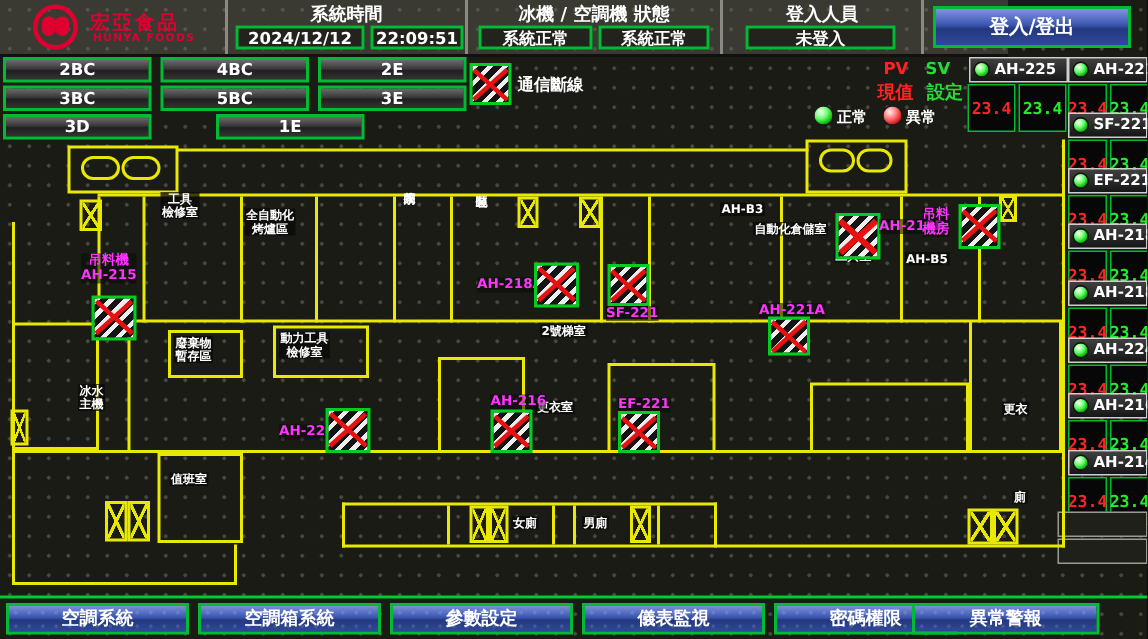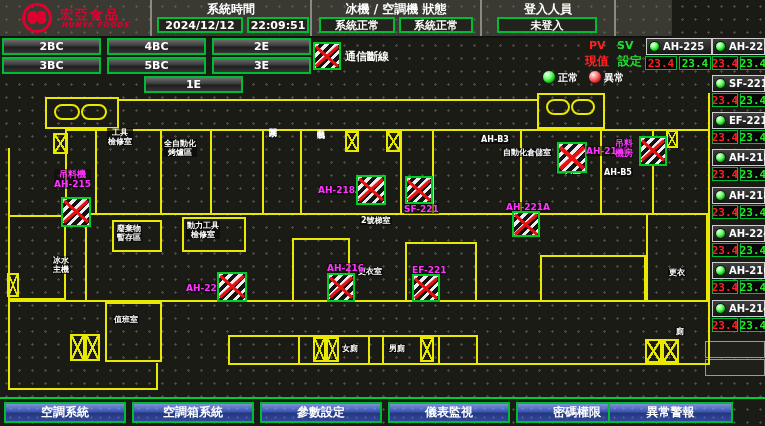--- a/index.html
+++ b/index.html
@@ -16,21 +16,21 @@
     background:#3a3a33;border-bottom:2px solid #111;
     background-image:radial-gradient(#56564e 1px, transparent 1.4px);background-size:13px 13px;}
   .tsec{position:absolute;top:0;height:36px;border-left:2px solid #8a8a82;box-sizing:border-box;}
   .tlabel{position:absolute;top:1px;width:100%;text-align:center;font-size:12px;font-weight:bold;color:#fff;}
   .vbox{position:absolute;height:16px;background:#23231d;border:2px solid #00bb33;box-sizing:border-box;
     color:#fff;font-size:11px;font-weight:bold;display:flex;align-items:center;justify-content:center;}
   .logo-mark{position:absolute;left:22px;top:3px;width:30px;height:30px;border:3px solid #e00030;border-radius:50%;box-sizing:border-box;}
   .logo-mark:before,.logo-mark:after{content:"";position:absolute;top:5px;width:9px;height:13px;background:#e00030;border-radius:5px 5px 6px 6px;}
   .logo-mark:before{left:3px;} .logo-mark:after{left:12px;}
   .brand{position:absolute;left:60px;top:6px;color:#e00030;font-size:13px;font-weight:bold;letter-spacing:2px;}
-  .brand-sub{position:absolute;left:62px;top:21px;color:#e00030;font-size:7px;font-weight:bold;letter-spacing:1px;font-style:italic;}
+  .brand-sub{position:absolute;left:62px;top:21px;color:#e00030;font-size:7px;font-weight:bold;letter-spacing:1px;}
   .login-btn{position:absolute;left:622px;top:4px;width:132px;height:28px;
     background:linear-gradient(#8193de,#3a55b0 45%,#24387e 55%,#31479b);
     border:2px solid #00bb33;box-sizing:border-box;color:#fff;font-size:13px;font-weight:bold;
     display:flex;align-items:center;justify-content:center;cursor:pointer;}
   
   .fbtn{position:absolute;width:99px;height:17px;
     background:linear-gradient(#6b6b6b,#393939 45%,#1f1f1f 55%,#343434);
     border:2px solid #00bb33;box-sizing:border-box;color:#fff;font-size:11px;font-weight:bold;
     display:flex;align-items:center;justify-content:center;cursor:pointer;}
   
@@ -45,21 +45,21 @@
   .led{position:absolute;width:12px;height:12px;border-radius:50%;border:1px solid #1a1a1a;
     background:radial-gradient(circle at 35% 30%,#ffffff,#66ff66 40%,#00aa00 75%,#004400);}
   .led.red-led{background:radial-gradient(circle at 35% 30%,#fff0f0,#ff7777 40%,#cc1111 75%,#550000);}
   .ltext{position:absolute;font-size:10px;font-weight:bold;color:#fff;}
   .unit-btn{position:absolute;height:17px;box-sizing:border-box;display:flex;align-items:center;gap:3px;
     padding:0 2px;background:linear-gradient(#404040,#161616);border:1px solid #cfcfcf;cursor:pointer;}
   .unit-btn .uled{width:9px;height:9px;border-radius:50%;border:1px solid #111;flex:0 0 auto;
     background:radial-gradient(circle at 35% 30%,#ffffff,#66ff66 40%,#00aa00 75%,#004400);}
   .unit-btn span.nm{font-size:10px;font-weight:bold;color:#fff;white-space:nowrap;}
   .uvals{position:absolute;display:flex;gap:2px;}
-  .val{width:26px;height:14px;border:1px solid #00bb33;background:#070707;box-sizing:border-box;
+  .val{width:26px;height:32px;border:1px solid #00bb33;background:#070707;box-sizing:border-box;
     font-family:"DejaVu Sans Mono",monospace;font-size:11px;font-weight:bold;
     display:flex;align-items:center;justify-content:center;}
   .val.pv{color:#ff2222;} .val.sv{color:#22ee22;}
   .val.wide{width:32px;}
   .emptybox{position:absolute;width:58px;height:15px;border:1px solid #9a9a92;background:#20201a;}
   
   .wl{position:absolute;background:#e8e800;}
   .wr{position:absolute;border:2px solid #e8e800;box-sizing:border-box;}
   .wr.rnd{border-radius:8px;border-width:2px;}
   .xcell{position:absolute;border:2px solid #e8e800;box-sizing:border-box;
@@ -98,28 +98,30 @@
     </div>
     <div class="tsec" style="left:480px;width:134px;">
       <div class="tlabel">登入人員</div>
     </div>
     <div class="tsec" style="left:614px;width:151px;"></div>
     <div class="vbox" style="left:157px;top:17px;width:86px;">2024/12/12</div>
     <div class="vbox" style="left:247px;top:17px;width:62px;">22:09:51</div>
     <div class="vbox" style="left:319px;top:17px;width:76px;">系統正常</div>
     <div class="vbox" style="left:399px;top:17px;width:74px;">系統正常</div>
     <div class="vbox" style="left:497px;top:17px;width:100px;">未登入</div>
+    <div class="login-btn">登入/登出</div>
   </div>
 
   <div class="fbtn" style="left:2px;top:38px;">2BC</div>
   <div class="fbtn" style="left:107px;top:38px;">4BC</div>
   <div class="fbtn" style="left:212px;top:38px;">2E</div>
   <div class="fbtn" style="left:2px;top:57px;">3BC</div>
   <div class="fbtn" style="left:107px;top:57px;">5BC</div>
   <div class="fbtn" style="left:212px;top:57px;">3E</div>
+  <div class="fbtn" style="left:2px;top:76px;">3D</div>
   <div class="fbtn" style="left:107px;top:76px;margin-left:37px;">1E</div>
 
   <div class="cf" style="left:313px;top:42px;width:28px;height:28px;"></div>
   <div class="comm-label" style="left:345px;top:49px;">通信斷線</div>
 
   <div class="ph red" style="left:589px;top:39px;">PV</div>
   <div class="ph grn" style="left:617px;top:39px;">SV</div>
   <div class="ph red" style="left:585px;top:53px;font-size:12px;">現值</div>
   <div class="ph grn" style="left:618px;top:53px;font-size:12px;">設定</div>
   <div class="led" style="left:542px;top:70px;"></div>

